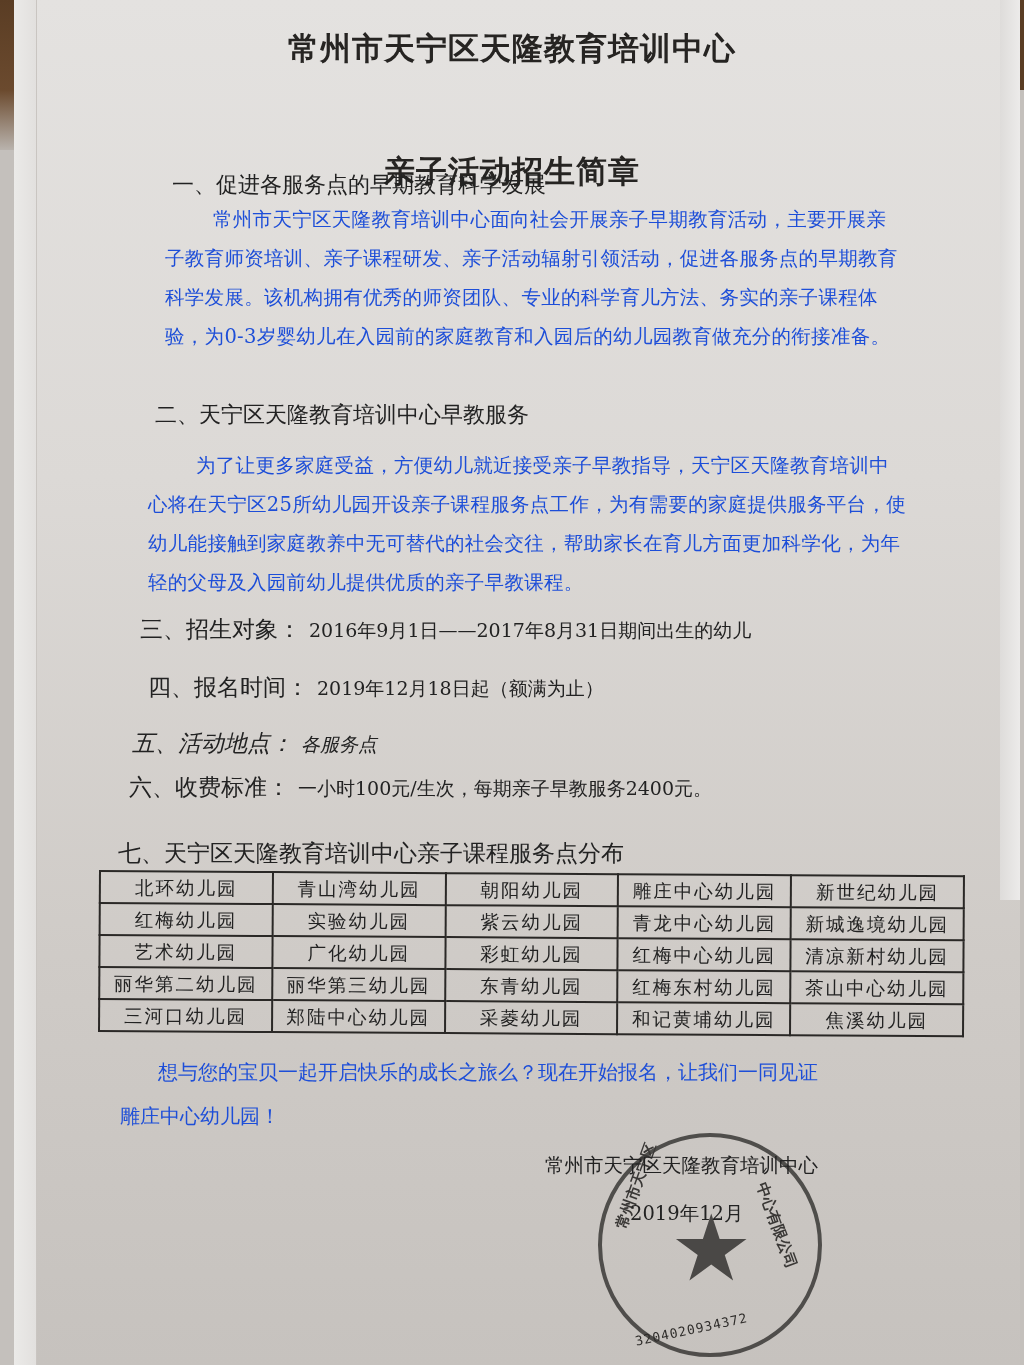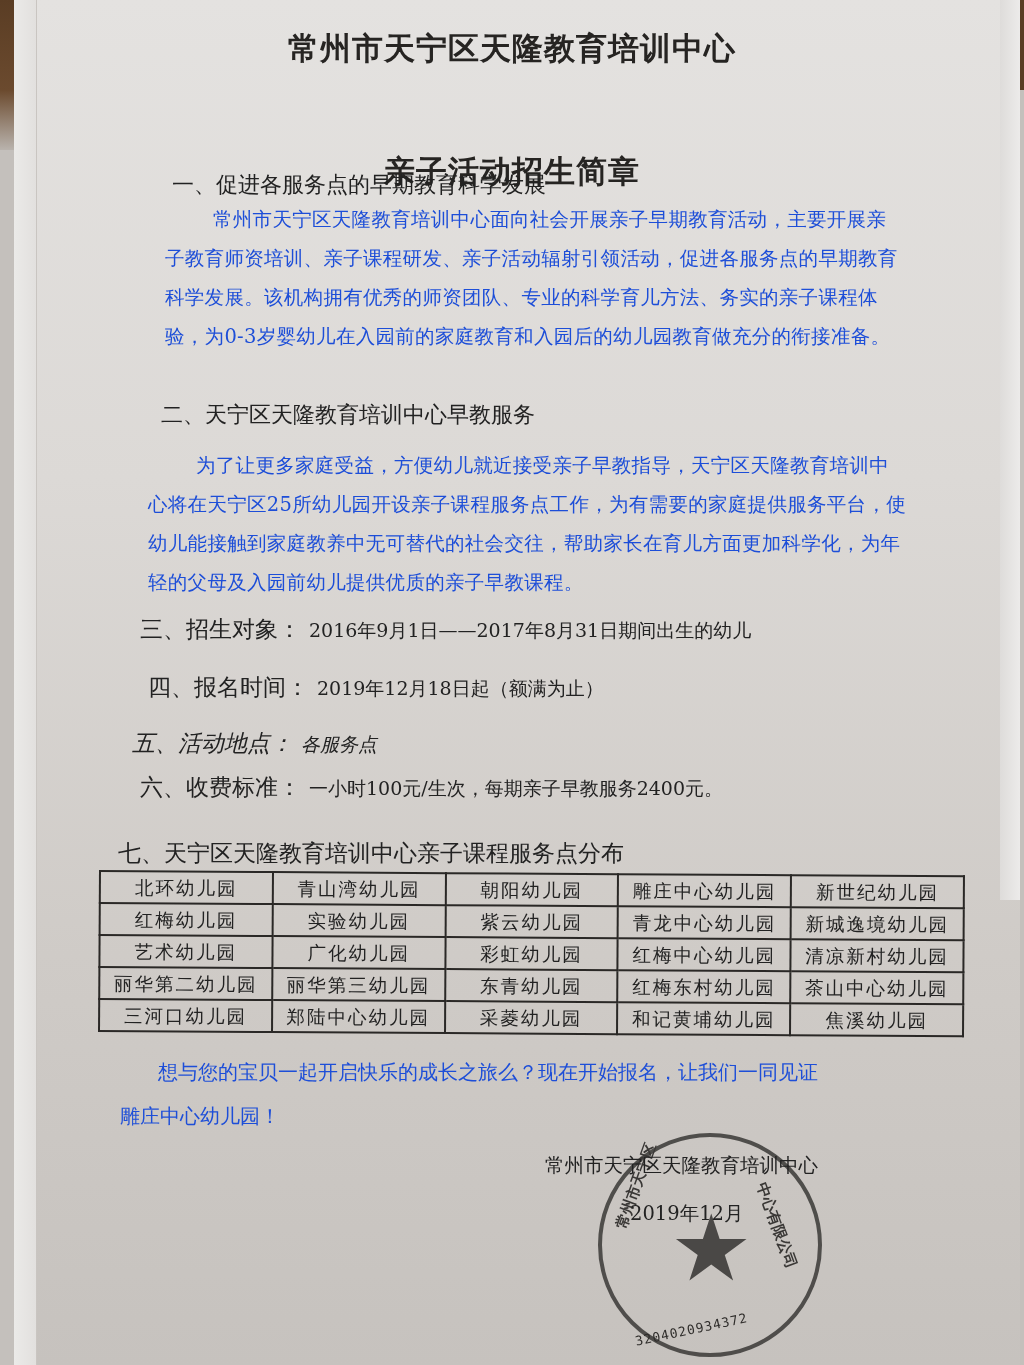--- a/index.html
+++ b/index.html
@@ -162,35 +162,35 @@
 <div class="paper-edge-right"></div>
 
 <div class="title title-1">常州市天宁区天隆教育培训中心</div>
 <div class="title title-2">亲子活动招生简章</div>
 
 <div class="heading" style="left:172px; top:170px;">一、促进各服务点的早期教育科学发展</div>
 <div class="para" style="left:165px; top:200px; width:740px;">
   <span class="indent"></span><span>常州市天宁区天隆教育培训中心面向社会开展亲子早期教育活动，主要开展亲子教育师资培训、亲子课程研发、亲子活动辐射引领活动，促进各服务点的早期教育科学发展。该机构拥有优秀的师资团队、专业的科学育儿方法、务实的亲子课程体验，为0-3岁婴幼儿在入园前的家庭教育和入园后的幼儿园教育做充分的衔接准备。</span>
 </div>
 
-<div class="heading" style="left:161px; top:400px;text-align:right;">二、天宁区天隆教育培训中心早教服务</div>
+<div class="heading" style="left:155px; top:400px;text-align:right;">二、天宁区天隆教育培训中心早教服务</div>
 <div class="para" style="left:148px; top:446px; width:760px;">
   <span class="indent"></span><span>为了让更多家庭受益，方便幼儿就近接受亲子早教指导，天宁区天隆教育培训中心将在天宁区25所幼儿园开设亲子课程服务点工作，为有需要的家庭提供服务平台，使幼儿能接触到家庭教养中无可替代的社会交往，帮助家长在育儿方面更加科学化，为年轻的父母及入园前幼儿提供优质的亲子早教课程。</span>
 </div>
 
 <div class="item" style="left:140px; top:614px;">
   <span class="label">三、招生对象：</span><span>2016年9月1日——2017年8月31日期间出生的幼儿</span>
 </div>
 <div class="item" style="left:148px; top:672px;">
   <span class="label">四、报名时间：</span><span>2019年12月18日起（额满为止）</span>
 </div>
 <div class="item" style="left:132px; top:728px;font-style:italic;">
   <span class="label">五、活动地点：</span><span>各服务点</span>
 </div>
-<div class="item" style="left:140px; top:772px;text-align:right;">
+<div class="item" style="left:129px; top:772px;text-align:right;">
   <span class="label">六、收费标准：</span><span>一小时100元/生次，每期亲子早教服务2400元。</span>
 </div>
 
 <div class="heading" style="left:118px; top:838px; font-size:23px;">七、天宁区天隆教育培训中心亲子课程服务点分布</div>
 
 <table class="schools">
   <tbody>
     <tr>
       <td>北环幼儿园</td>
       <td>青山湾幼儿园</td>

